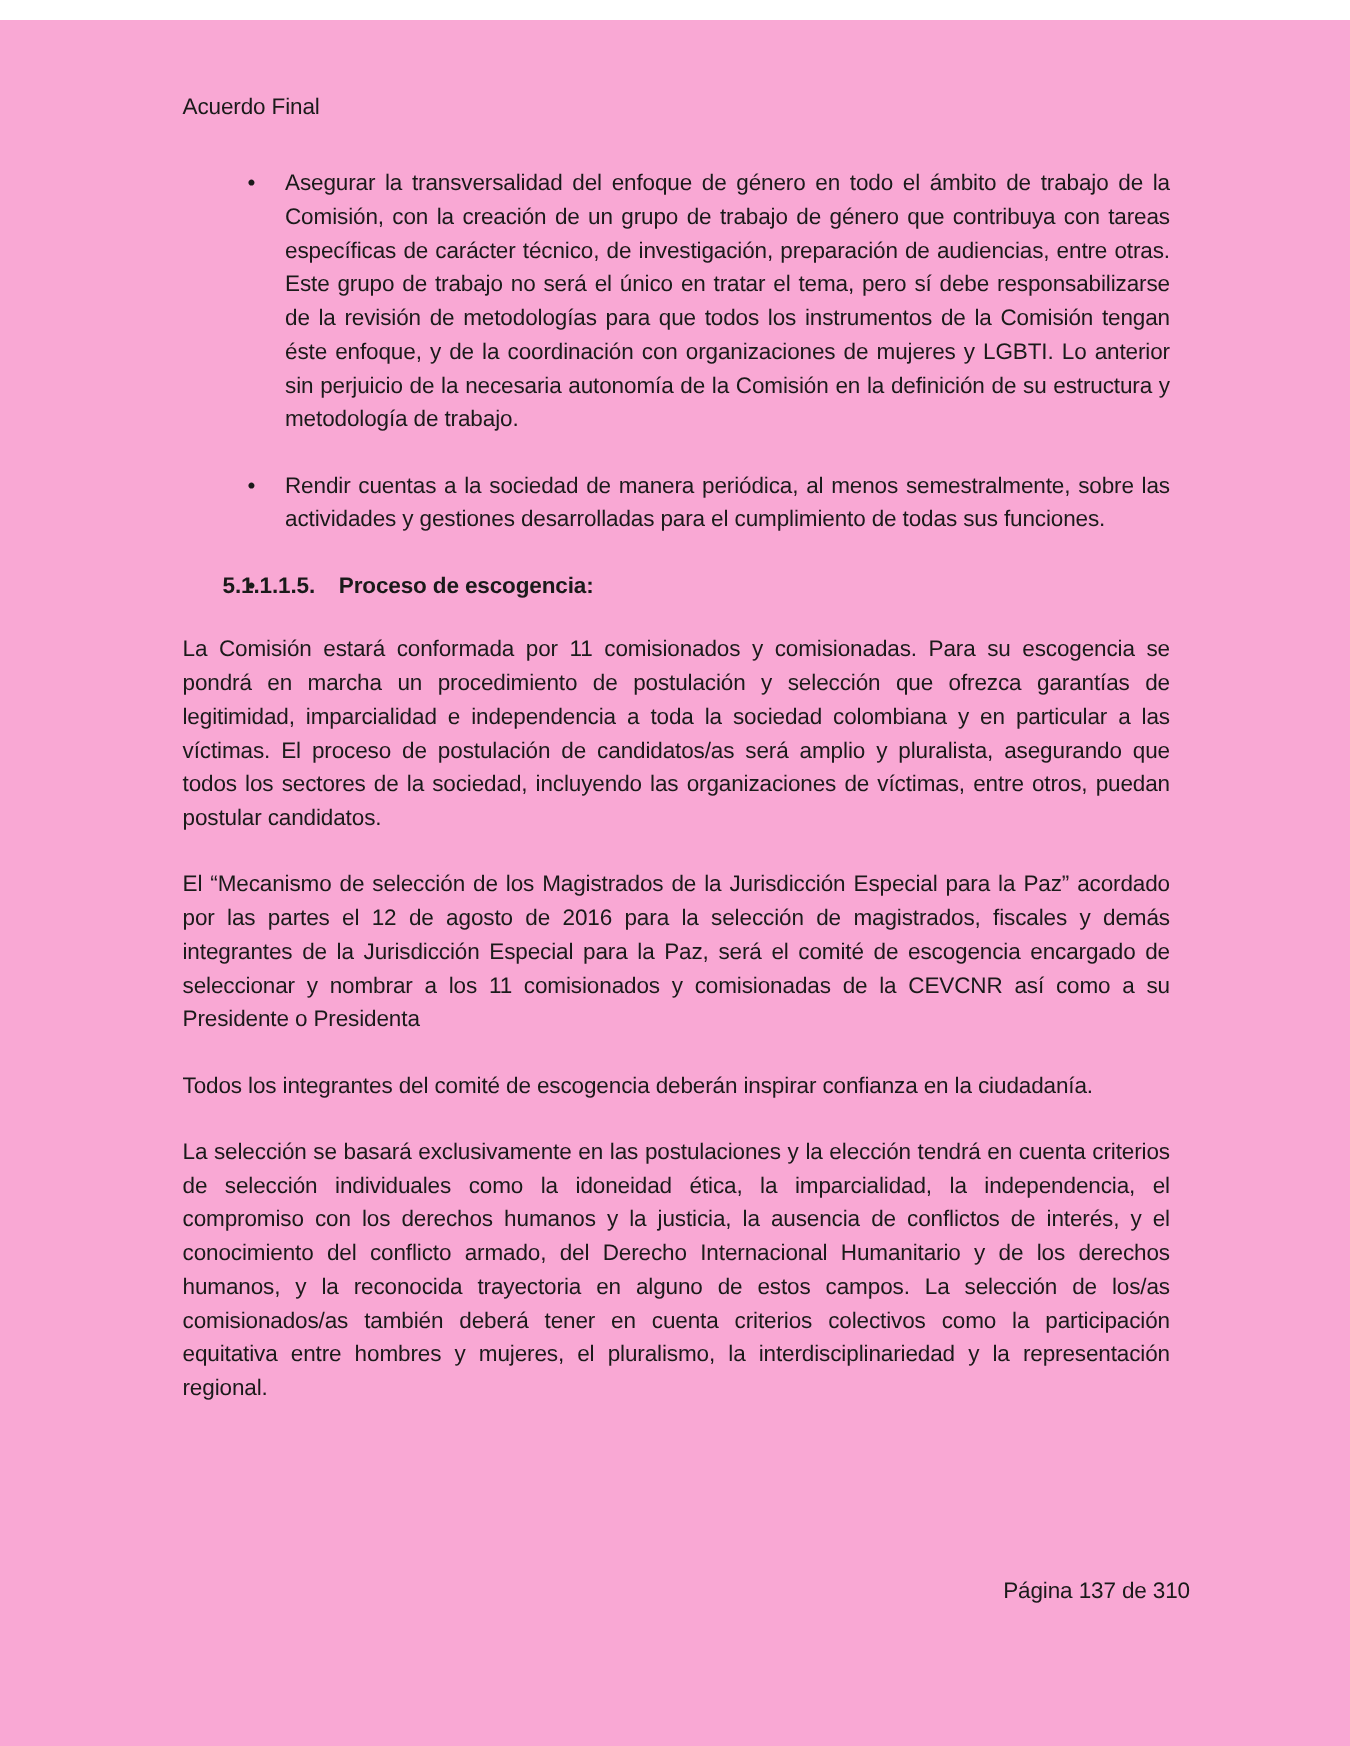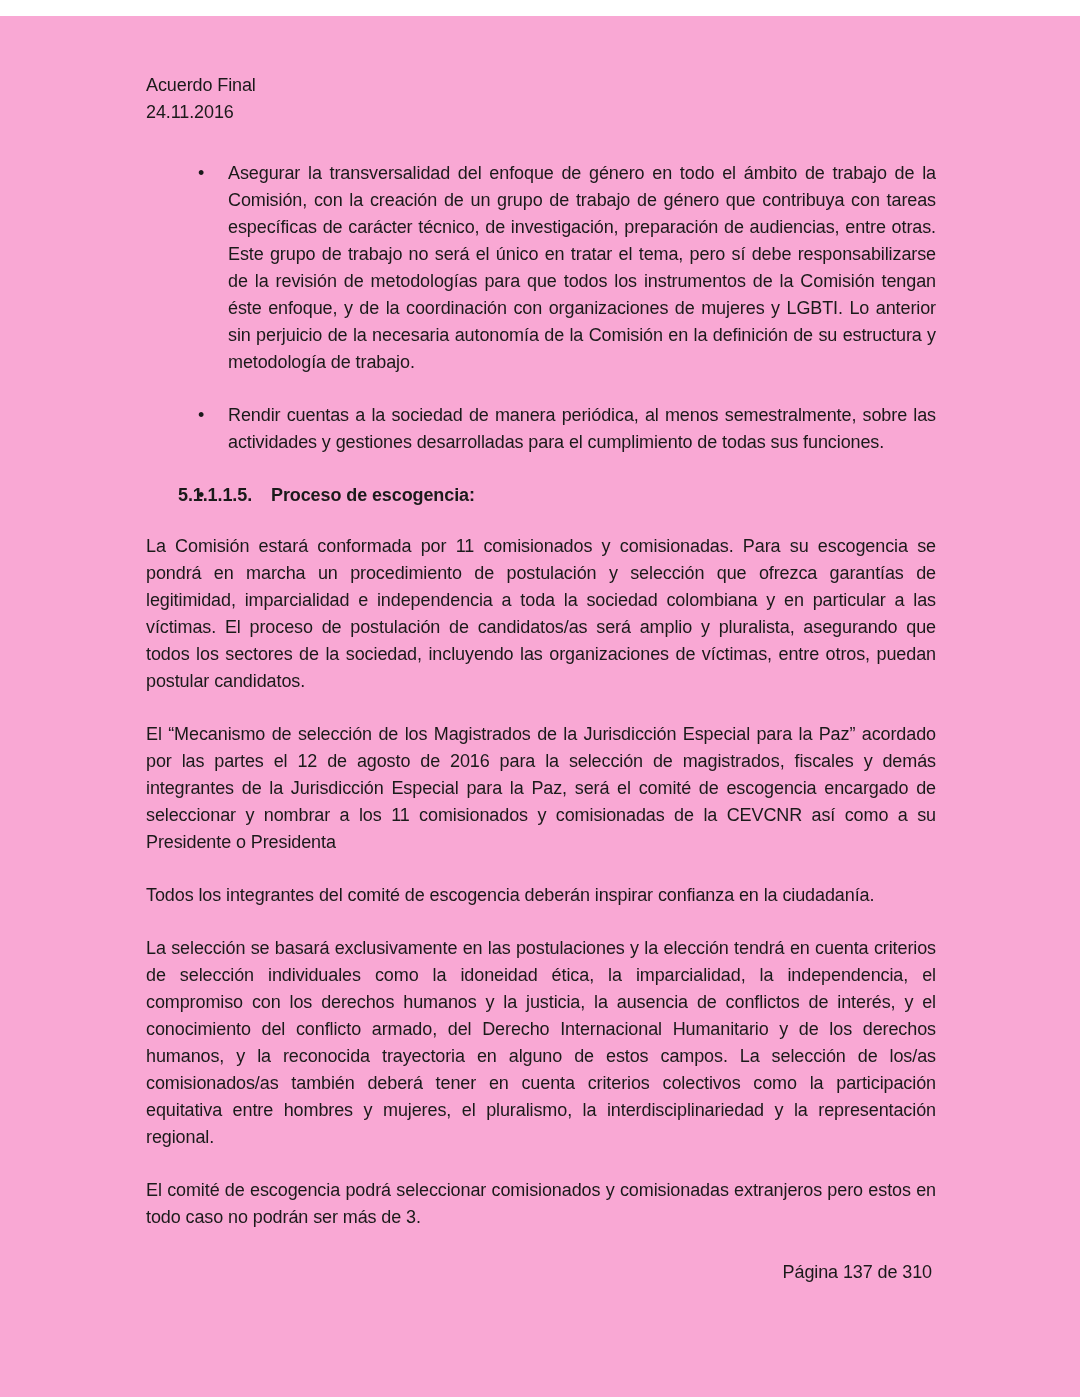--- a/index.html
+++ b/index.html
@@ -63,33 +63,32 @@
     margin: 0 0 24px 0;
     padding-left: 32px;
   }
   h2.section-heading .sec-num {
     display: inline-block;
     min-width: 93px;
   }
   .footer-block {
     position: absolute;
     top: 1243px;
-    right: 148px;
+    right: 128px;
     text-align: left;
     white-space: nowrap;
   }
 </style>
 </head>
 <body>
 
 <div class="page">
 
   <div class="header-block">
     <div>Acuerdo Final</div>
-    <div>24.11.2016</div>
   </div>
 
   <div class="body-block">
 
 
     <ul class="bullets">
       <li>
         <span class="marker">•</span>
         <span class="bullet-text">Asegurar la transversalidad del enfoque de género en todo el ámbito de trabajo de la Comisión, con la creación de un grupo de trabajo de género que contribuya con tareas específicas de carácter técnico, de investigación, preparación de audiencias, entre otras. Este grupo de trabajo no será el único en tratar el tema, pero sí debe responsabilizarse de la revisión de metodologías para que todos los instrumentos de la Comisión tengan éste enfoque, y de la coordinación con organizaciones de mujeres y LGBTI. Lo anterior sin perjuicio de la necesaria autonomía de la Comisión en la definición de su estructura y metodología de trabajo.</span>
       </li>
@@ -103,21 +102,20 @@
     </ul>
 
     <h2 class="section-heading">
       <span class="sec-num">5.1.1.1.5.</span><span>Proceso de escogencia:</span>
     </h2>
 
     <p>La Comisión estará conformada por 11 comisionados y comisionadas. Para su escogencia se pondrá en marcha un procedimiento de postulación y selección que ofrezca garantías de legitimidad, imparcialidad e independencia a toda la sociedad colombiana y en particular a las víctimas. El proceso de postulación de candidatos/as será amplio y pluralista, asegurando que todos los sectores de la sociedad, incluyendo las organizaciones de víctimas, entre otros, puedan postular candidatos.</p>
     <p>El “Mecanismo de selección de los Magistrados de la Jurisdicción Especial para la Paz” acordado por las partes el 12 de agosto de 2016 para la selección de magistrados, fiscales y demás integrantes de la Jurisdicción Especial para la Paz, será el comité de escogencia encargado de seleccionar y nombrar a los 11 comisionados y comisionadas de la CEVCNR así como a su Presidente o Presidenta</p>
     <p>Todos los integrantes del comité de escogencia deberán inspirar confianza en la ciudadanía.</p>
     <p>La selección se basará exclusivamente en las postulaciones y la elección tendrá en cuenta criterios de selección individuales como la idoneidad ética, la imparcialidad, la independencia, el compromiso con los derechos humanos y la justicia, la ausencia de conflictos de interés, y el conocimiento del conflicto armado, del Derecho Internacional Humanitario y de los derechos humanos, y la reconocida trayectoria en alguno de estos campos. La selección de los/as comisionados/as también deberá tener en cuenta criterios colectivos como la participación equitativa entre hombres y mujeres, el pluralismo, la interdisciplinariedad y la representación regional.</p>
-    <p>El comité de escogencia podrá seleccionar comisionados y comisionadas extranjeros pero estos en todo caso no podrán ser más de 3.</p>
 
   </div>
 
   <div class="footer-block">
     <span>Página 137 de 310</span>
   </div>
 
 </div>
 
 </body></html>

